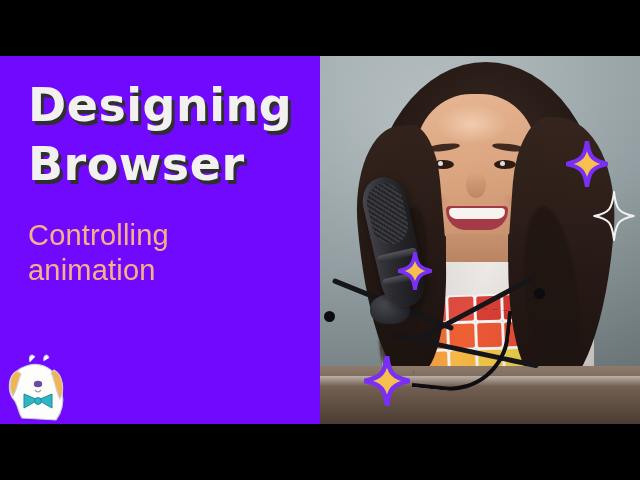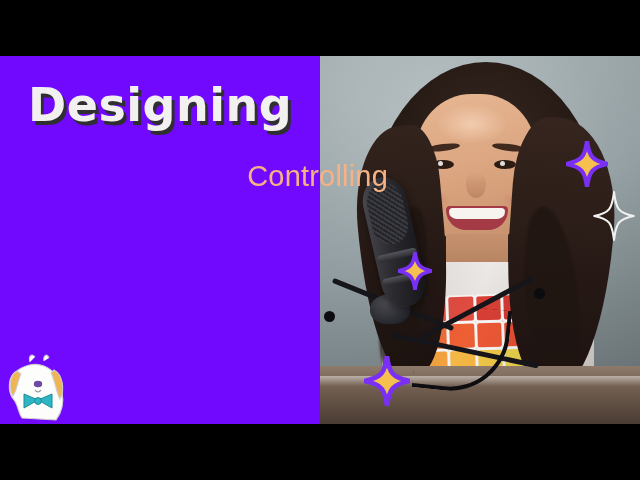--- a/index.html
+++ b/index.html
@@ -206,21 +206,21 @@
     text-shadow:2px 3px 0 #2f2f31;
     white-space:nowrap;
   }
   .l2 { margin-top:12px; }
   #subtitle {
     margin-top:30px;
     font-family:"Liberation Sans", sans-serif;
     font-weight:400; font-size:29px; line-height:1.22;
     color:#f7b283; letter-spacing:.2px;
   }
-  #subtitle span { display:block;text-align:right; }
+  #subtitle span { display:block; }
 
   
   #dog { position:absolute; left:4px; top:294px; width:72px; height:74px; z-index:32; }
 
   
   .spark { position:absolute; z-index:40; }
   #spark-1 { left:566px; top:85px;  width:42px; height:46px; }
   #spark-2 { left:592px; top:135px; width:44px; height:50px; }
   #spark-3 { left:364px; top:300px; width:46px; height:50px; }
   #spark-4 { left:398px; top:196px; width:34px; height:38px; }
@@ -308,22 +308,24 @@
                C236,150 214,172 218,206
                C222,240 250,258 262,290
                C274,322 260,350 236,368
                L0,368 Z" fill="#7209ff"></path>
     </svg>
 
     <div id="textblock">
       <div class="line1">
         <span class="t-big">Designing</span>
       </div>
+      <div class="t-big l2">Browser</div>
       <div id="subtitle">
         <span>Controlling</span>
+        <span>animation</span>
       </div>
     </div>
 
     <svg id="dog" viewBox="0 0 72 74">
       <g stroke="#cfcfcf" stroke-width="1.1">
         <path d="M12,22 C4,26 3,42 10,50 C14,55 14,62 18,68 L52,70
                  C58,62 60,52 58,42 C56,30 50,20 40,16
                  C30,12 18,16 12,22 Z" fill="#fdfdfb"></path>
         <path d="M13,21 C6,24 4,38 9,46 C13,40 14,30 17,24 Z" fill="#eeb552"></path>
         <path d="M50,20 C59,25 61,40 56,49 C52,42 51,30 47,23 Z" fill="#eeb552"></path>

